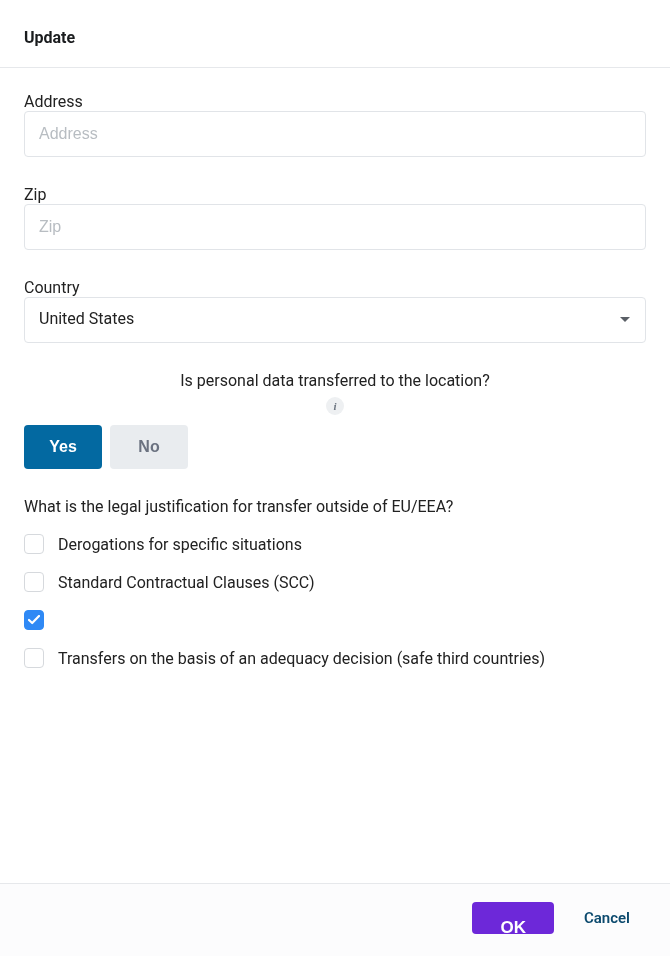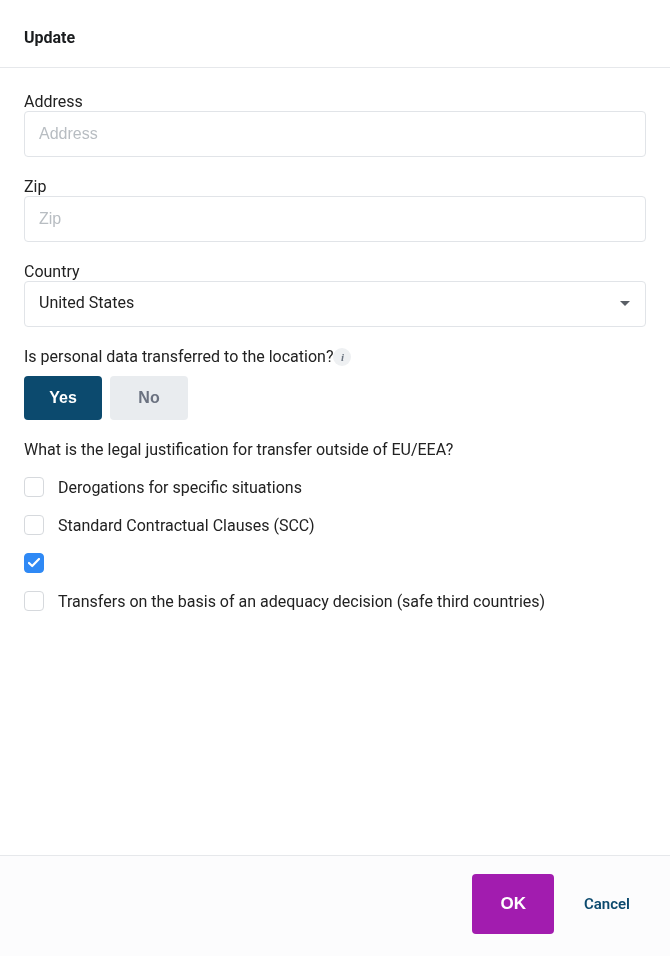--- a/index.html
+++ b/index.html
@@ -20,27 +20,28 @@
       font-size: 16px;
       font-weight: 700;
       color: #1a1c1e;
     }
     .content {
       flex: 1;
       padding: 24px 24px 0 24px;
       overflow-y: auto;
     }
     .field {
-      margin-bottom: 20px;
+      margin-bottom: 28px;
     }
     .label-row {
       display: flex;
       align-items: center;
-      gap: 0;
+      gap: 7px;
       margin-bottom: 10px;
+      flex-direction: column;
     }
     .field > label, .label-row > label {
       display: inline-block;
       font-size: 16px;
       color: #222;
     }
     .text-input {
       width: 100%;
       height: 46px;
       padding: 0 14px;
@@ -100,21 +101,21 @@
       min-width: 78px;
       height: 44px;
       border: none;
       border-radius: 4px;
       font-size: 16px;
       font-weight: 600;
       cursor: pointer;
       padding: 0 18px;
     }
     .toggle-yes {
-      background: #0c4a6e;
+      background: #0369a1;
       color: #fff;
     }
     .toggle-no {
       background: #e9ecef;
       color: #6b7280;
     }
     .question {
       font-size: 16px;
       color: #222;
       margin-bottom: 18px;
@@ -149,27 +150,27 @@
     .footer {
       border-top: 1px solid #e6e8eb;
       background: #fcfcfd;
       padding: 18px 24px 22px 24px;
       display: flex;
       justify-content: flex-end;
       align-items: center;
       gap: 30px;
     }
     .ok-btn {
-      background: #a21caf;
+      background: #6d28d9;
       color: #fff;
       border: none;
       border-radius: 4px;
       font-size: 17px;
       font-weight: 600;
-      height: 60px;
+      height: 32px;
       padding: 16px 28px;
       cursor: pointer;
     }
     .cancel-link {
       color: #0c4a6e;
       font-size: 15px;
       font-weight: 600;
       cursor: pointer;
       padding-right: 16px;
     }

